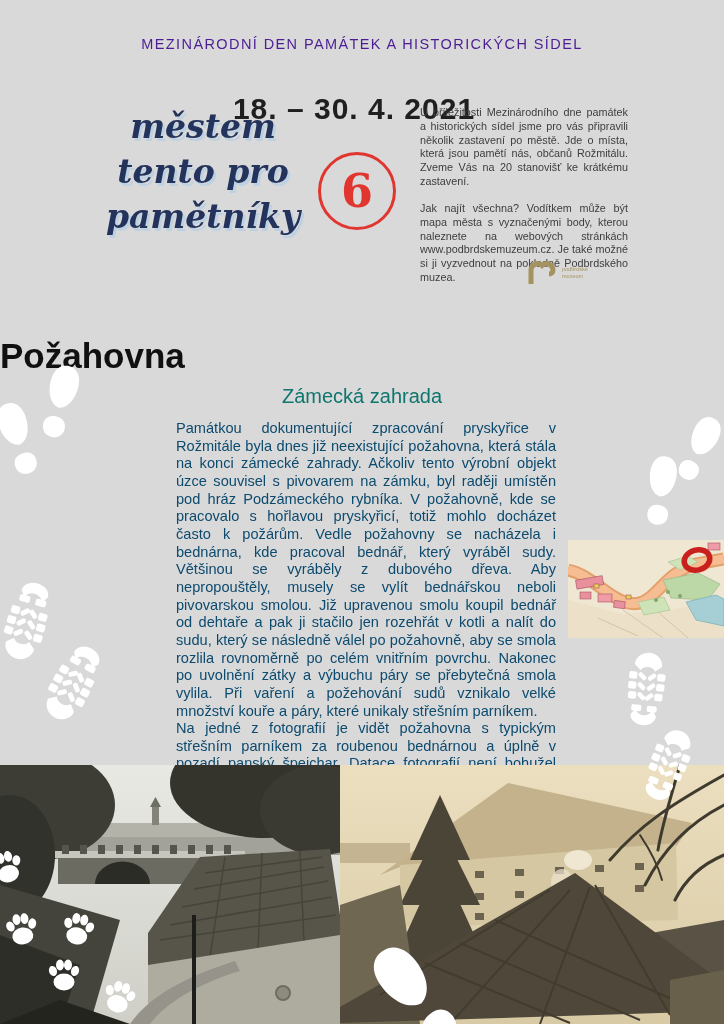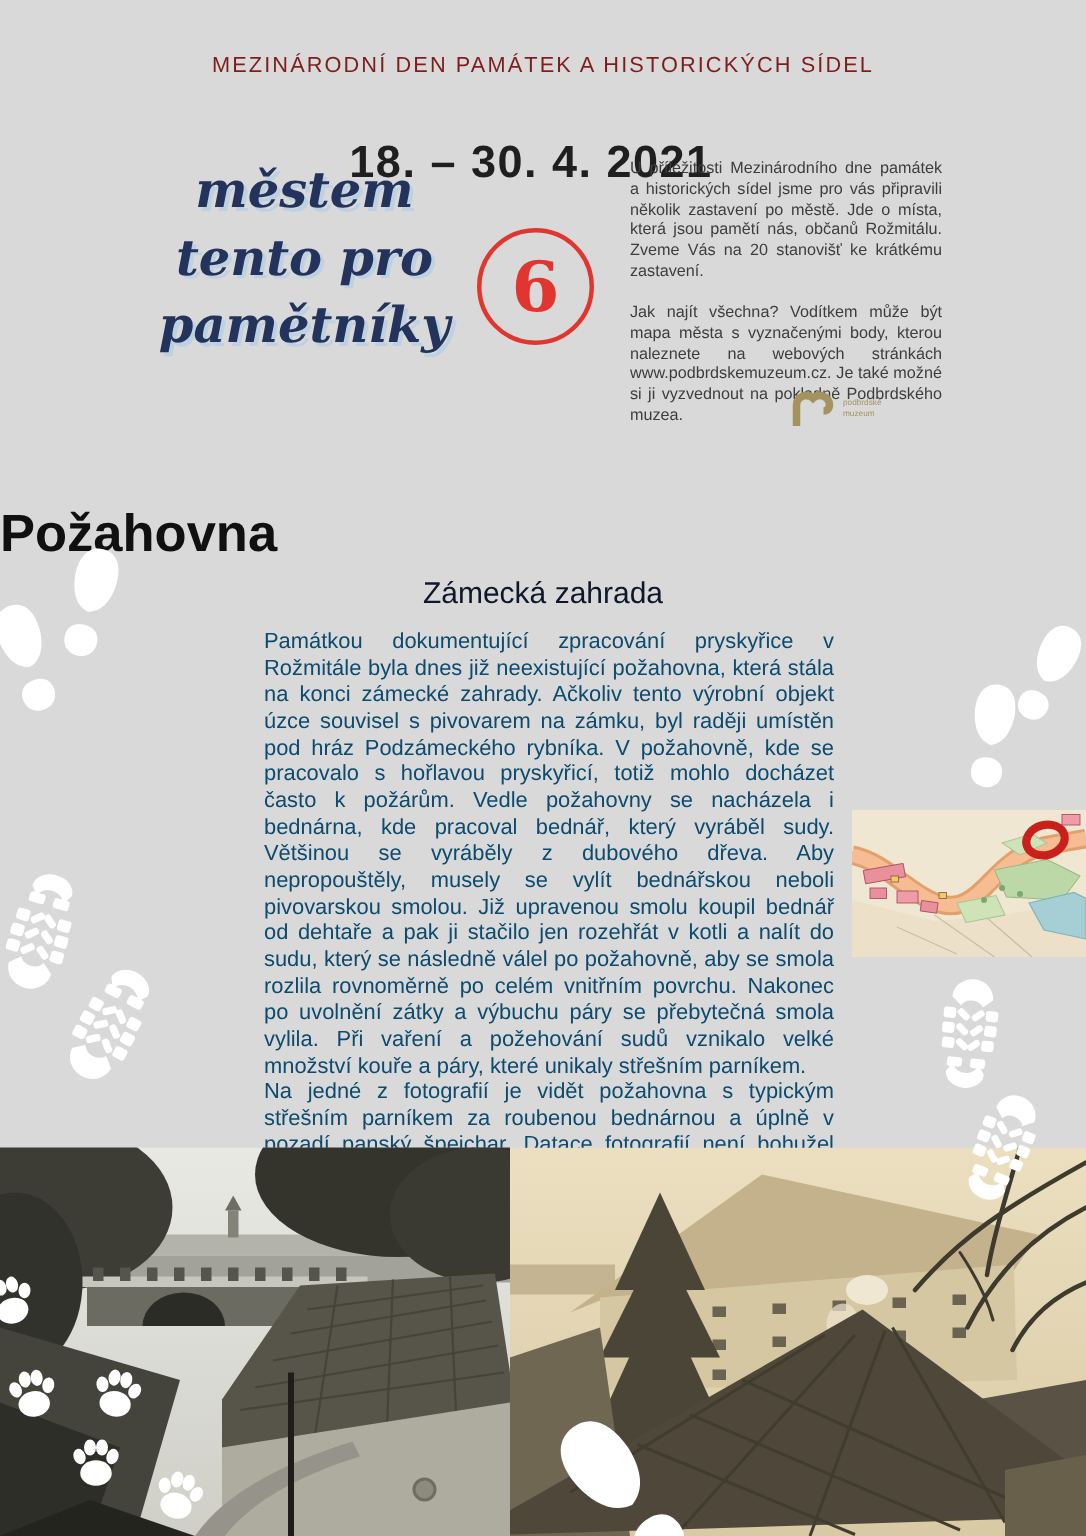--- a/index.html
+++ b/index.html
@@ -1,42 +1,42 @@
 <!DOCTYPE html>
 <html><head>
 <meta charset="utf-8">
 <style>
   html,body{margin:0;padding:0;}
   body{font-family:"Liberation Sans",sans-serif;background:#9a9a9a;}
   .page{position:relative;width:724px;height:1024px;background:#d9d9d9;overflow:hidden;margin:0 auto;}
 
   
   .event-title{position:absolute;left:0;top:36px;width:724px;text-align:center;
-    font-size:14.5px;letter-spacing:1.4px;font-weight:500;color:#7f1d1d;}
+    font-size:14.5px;letter-spacing:1.4px;font-weight:500;color:#4c1d95;}
   .date-range{position:absolute;left:0;top:54px;width:708px;text-align:center;
     font-size:30px;font-weight:600;letter-spacing:1px;color:#1f1f1f;margin-top:38px;}
 
   
   .script-title{position:absolute;left:72px;top:104px;width:262px;text-align:center;
     font-family:"DejaVu Serif",serif;font-style:italic;font-weight:bold;
     font-size:33px;line-height:45px;color:#24335b;text-shadow:2.5px 2.5px 0 #bdd1e3;}
   .stop-badge{position:absolute;left:318px;top:152px;width:72px;height:72px;
     border:3.5px solid #e0362f;border-radius:50%;display:flex;align-items:center;justify-content:center;}
   .stop-badge span{font-family:"DejaVu Serif",serif;font-weight:bold;font-size:46px;color:#e0362f;line-height:1;}
   .intro-col{position:absolute;left:420px;top:106px;width:208px;color:#3d3d3d;
     font-size:10.8px;line-height:1.28;text-align:justify;}
   .intro-col p{margin:0 0 13px 0;}
   .museum-logo{position:absolute;left:528px;top:258px;width:80px;height:30px;display:flex;align-items:center;gap:4px;}
   .museum-logo .logo-text{font-size:5.5px;line-height:1.3;color:#a4935f;}
 
   
   .article-title{position:absolute;left:0;top:336px;width:724px;text-align:left;
     font-size:35px;font-weight:bold;color:#101010;}
   .article-subtitle{position:absolute;left:0;top:385px;width:724px;text-align:center;
-    font-size:20px;color:#0f172a;}
+    font-size:20px;color:#0f766e;}
   .article-body{position:absolute;left:176px;top:420px;width:380px;
     font-size:14.6px;line-height:1.21;color:#0c4a6e;text-align:justify;}
   .article-body p{margin:0;}
 
   
   .map-image{position:absolute;left:568px;top:540px;width:156px;height:98px;z-index:1;}
 
   
   .photo{position:absolute;top:765px;height:259px;z-index:1;}
   .photo-left{left:0;width:340px;}

